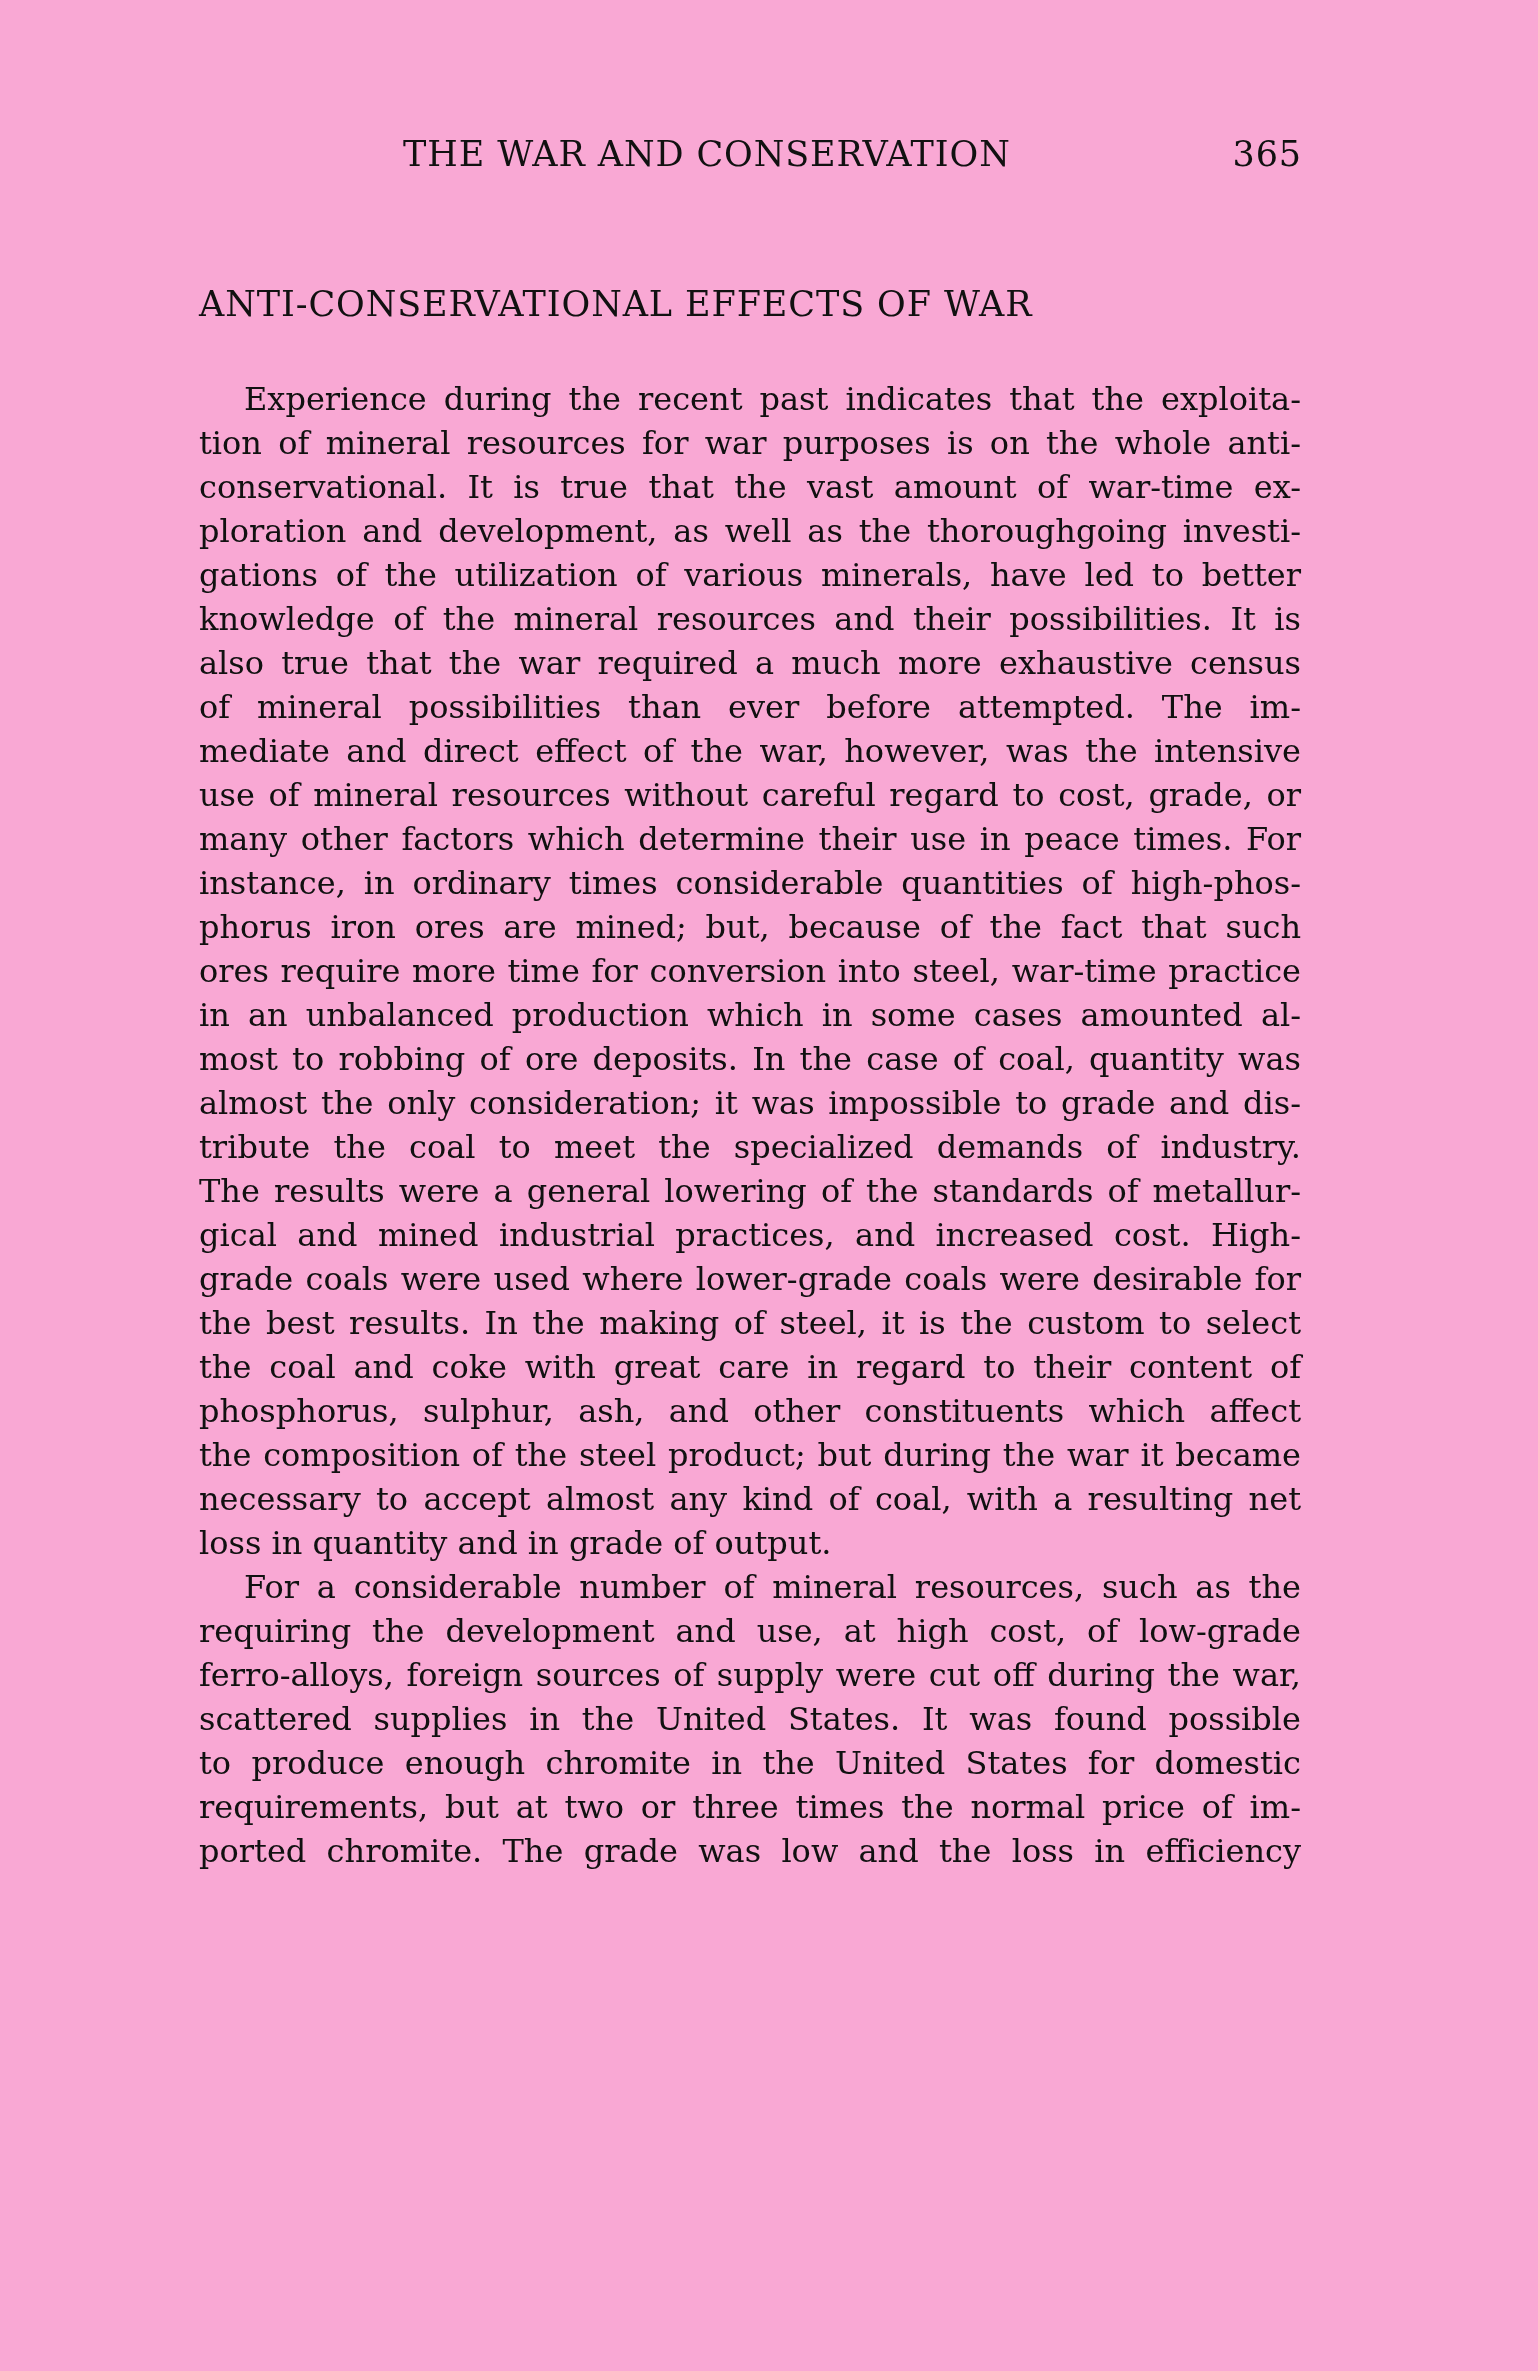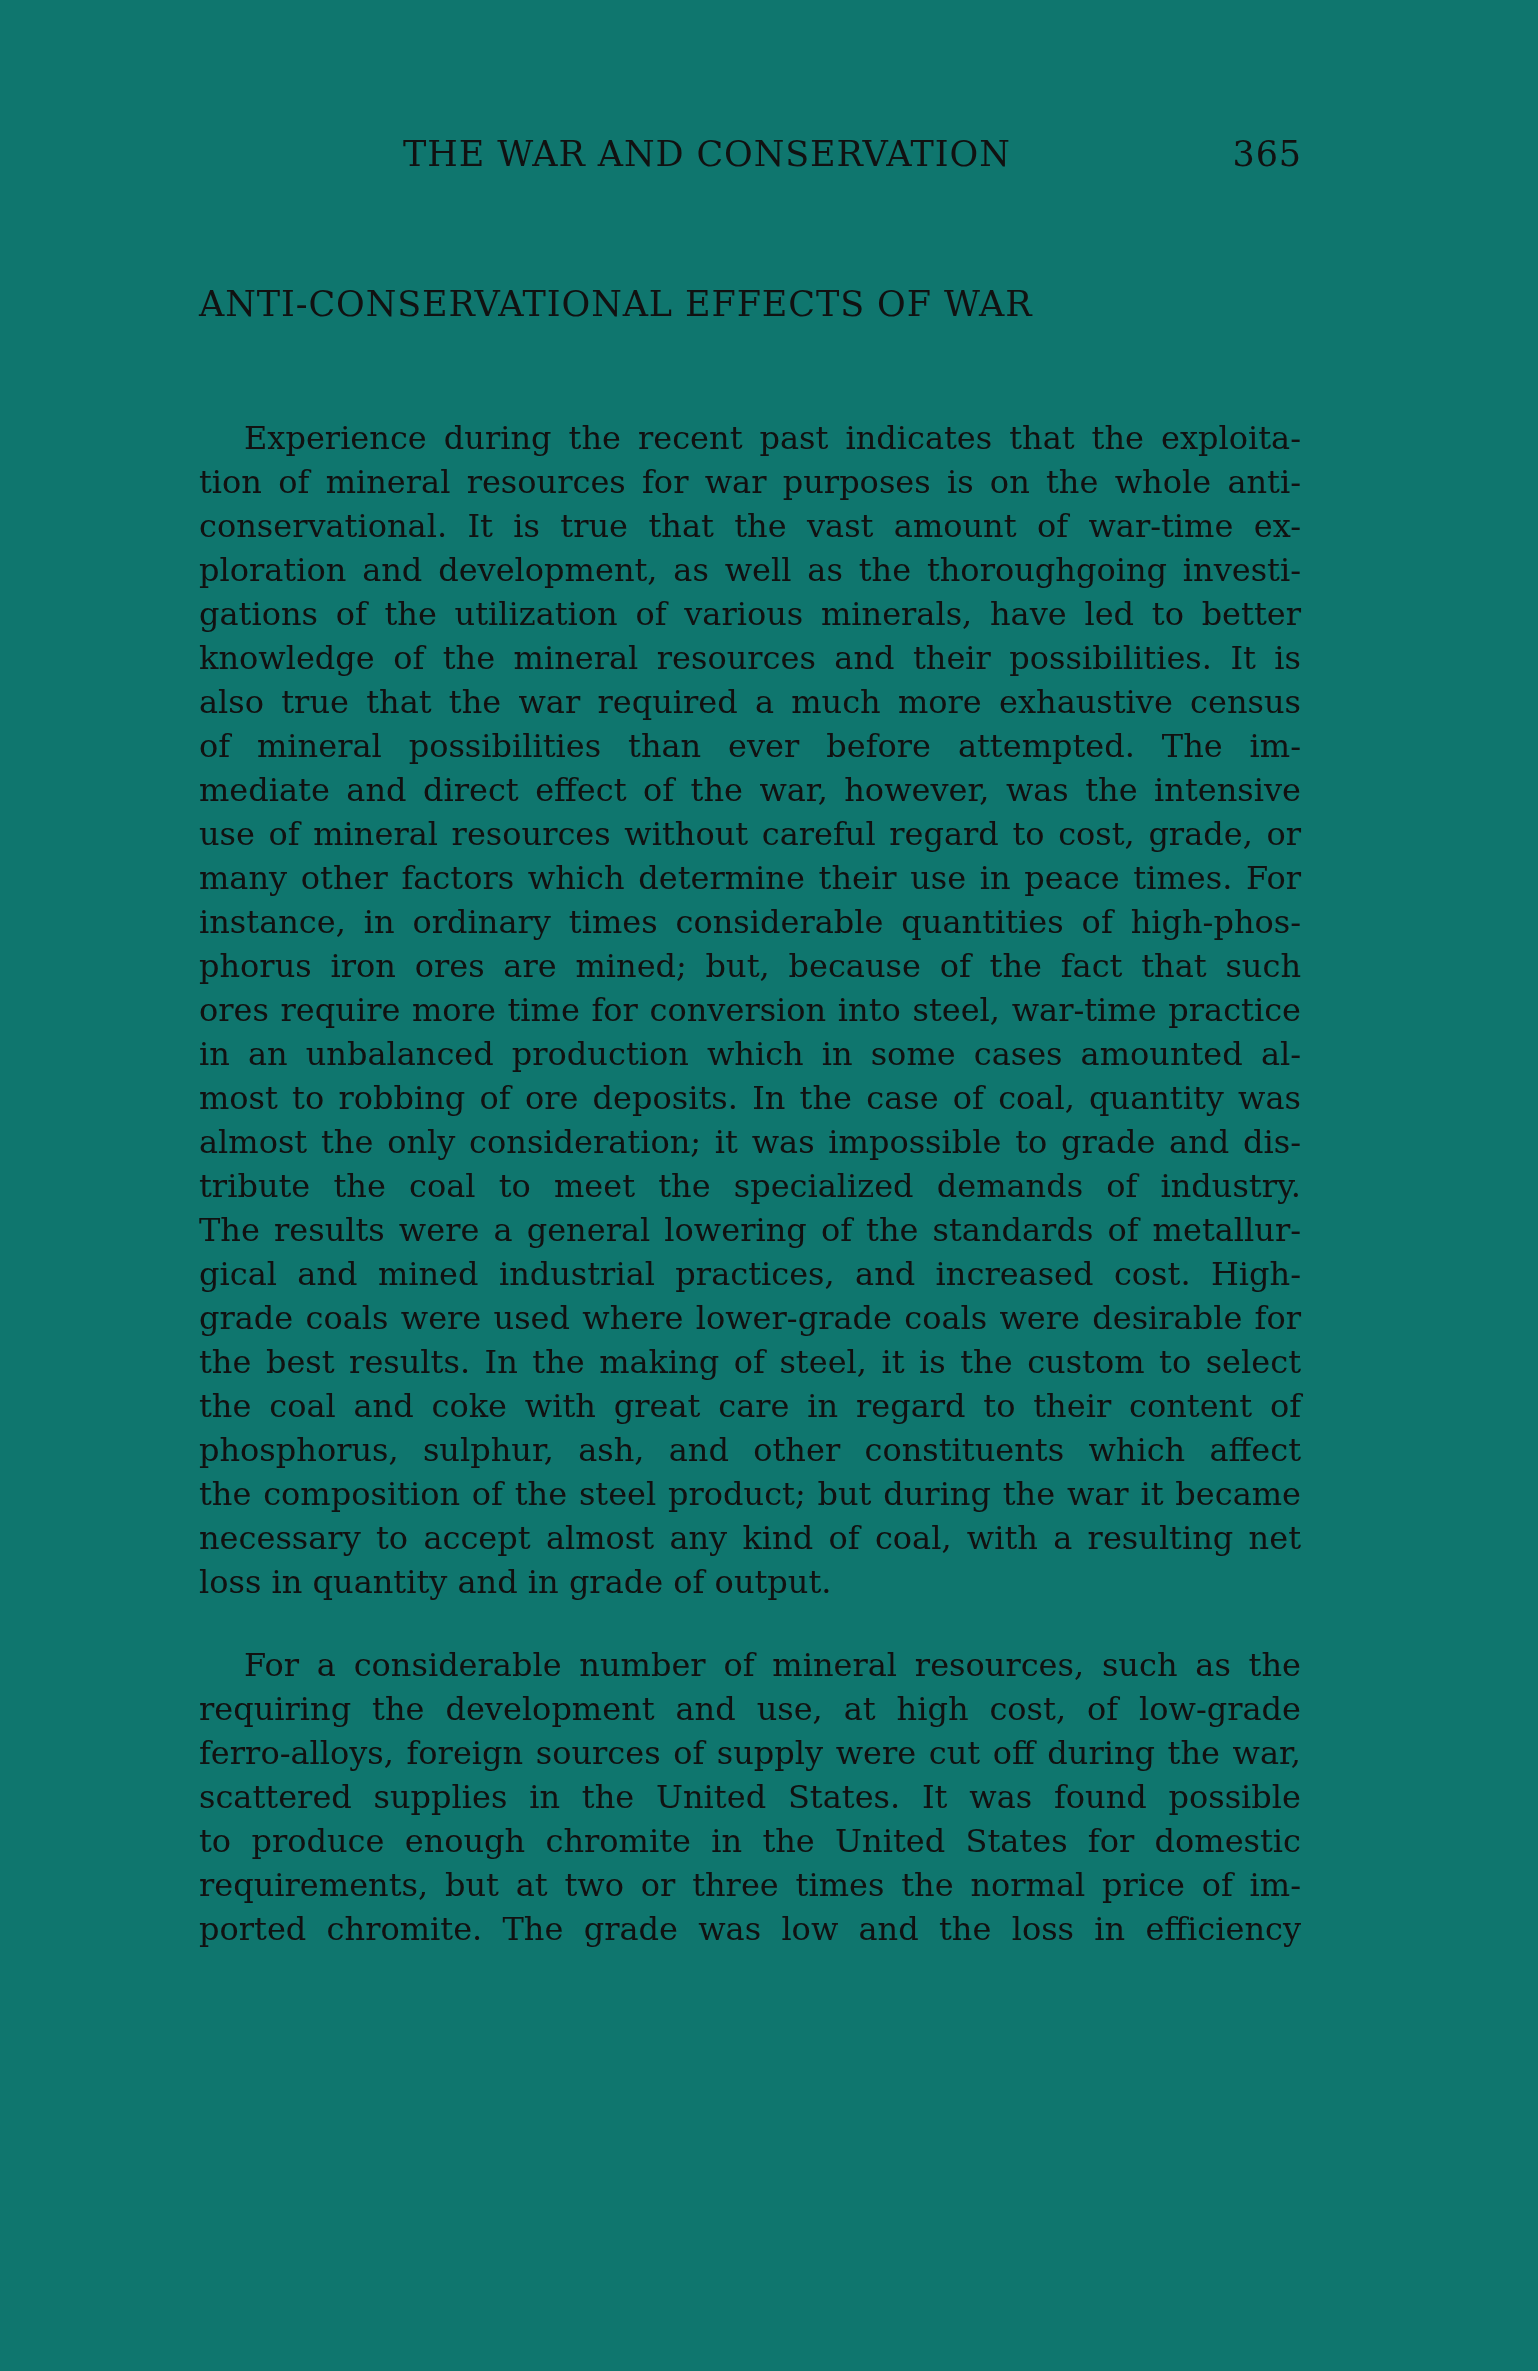--- a/index.html
+++ b/index.html
@@ -1,28 +1,28 @@
 <!DOCTYPE html>
 <html style="font-size:15px"><head>
 <meta charset="utf-8">
 <style>
   html, body { margin: 0; padding: 0; background: #ffffff; }
   body { width: 1538px; height: 2371px; position: relative; overflow: hidden; }
-  .page { position: absolute; left: 0; top: 0; width: 1538px; height: 2371px; background: #0f766e; color: #111111;
+  .page { position: absolute; left: 0; top: 0; width: 1538px; height: 2371px; background: #f9a8d4; color: #111111;
           font-family: "DejaVu Serif", "Liberation Serif", serif; }
   .running-head { position: absolute; top: 131px; left: 403px; width: 899px; height: 47px;
                   font-size: 35px; letter-spacing: 0.9px; line-height: 47px; }
   .running-title { position: absolute; left: 0; top: 0; white-space: nowrap; }
   .page-number { position: absolute; right: 0; top: 0; }
   .section-heading { position: absolute; top: 281px; left: 199px; width: 1102px; 
                      font-size: 35px; letter-spacing: 0.9px; line-height: 47px; white-space: nowrap; }
   .body-text { position: absolute; top: 377px; left: 199px; width: 1102px; font-size: 32px; }
   .line { display: block; height: 44px; line-height: 44px; text-align: justify; text-align-last: justify;
           white-space: nowrap; overflow: visible; }
-  .line.indent { padding-left: 45px; margin-top: 39px; }
+  .line.indent { padding-left: 45px; }
   .line.last { text-align-last: left; }
 </style>
 </head>
 <body>
 
 <div class="page">
   <div class="running-head">
     <span class="running-title">THE WAR AND CONSERVATION</span>
     <span class="page-number">365</span>
   </div>

